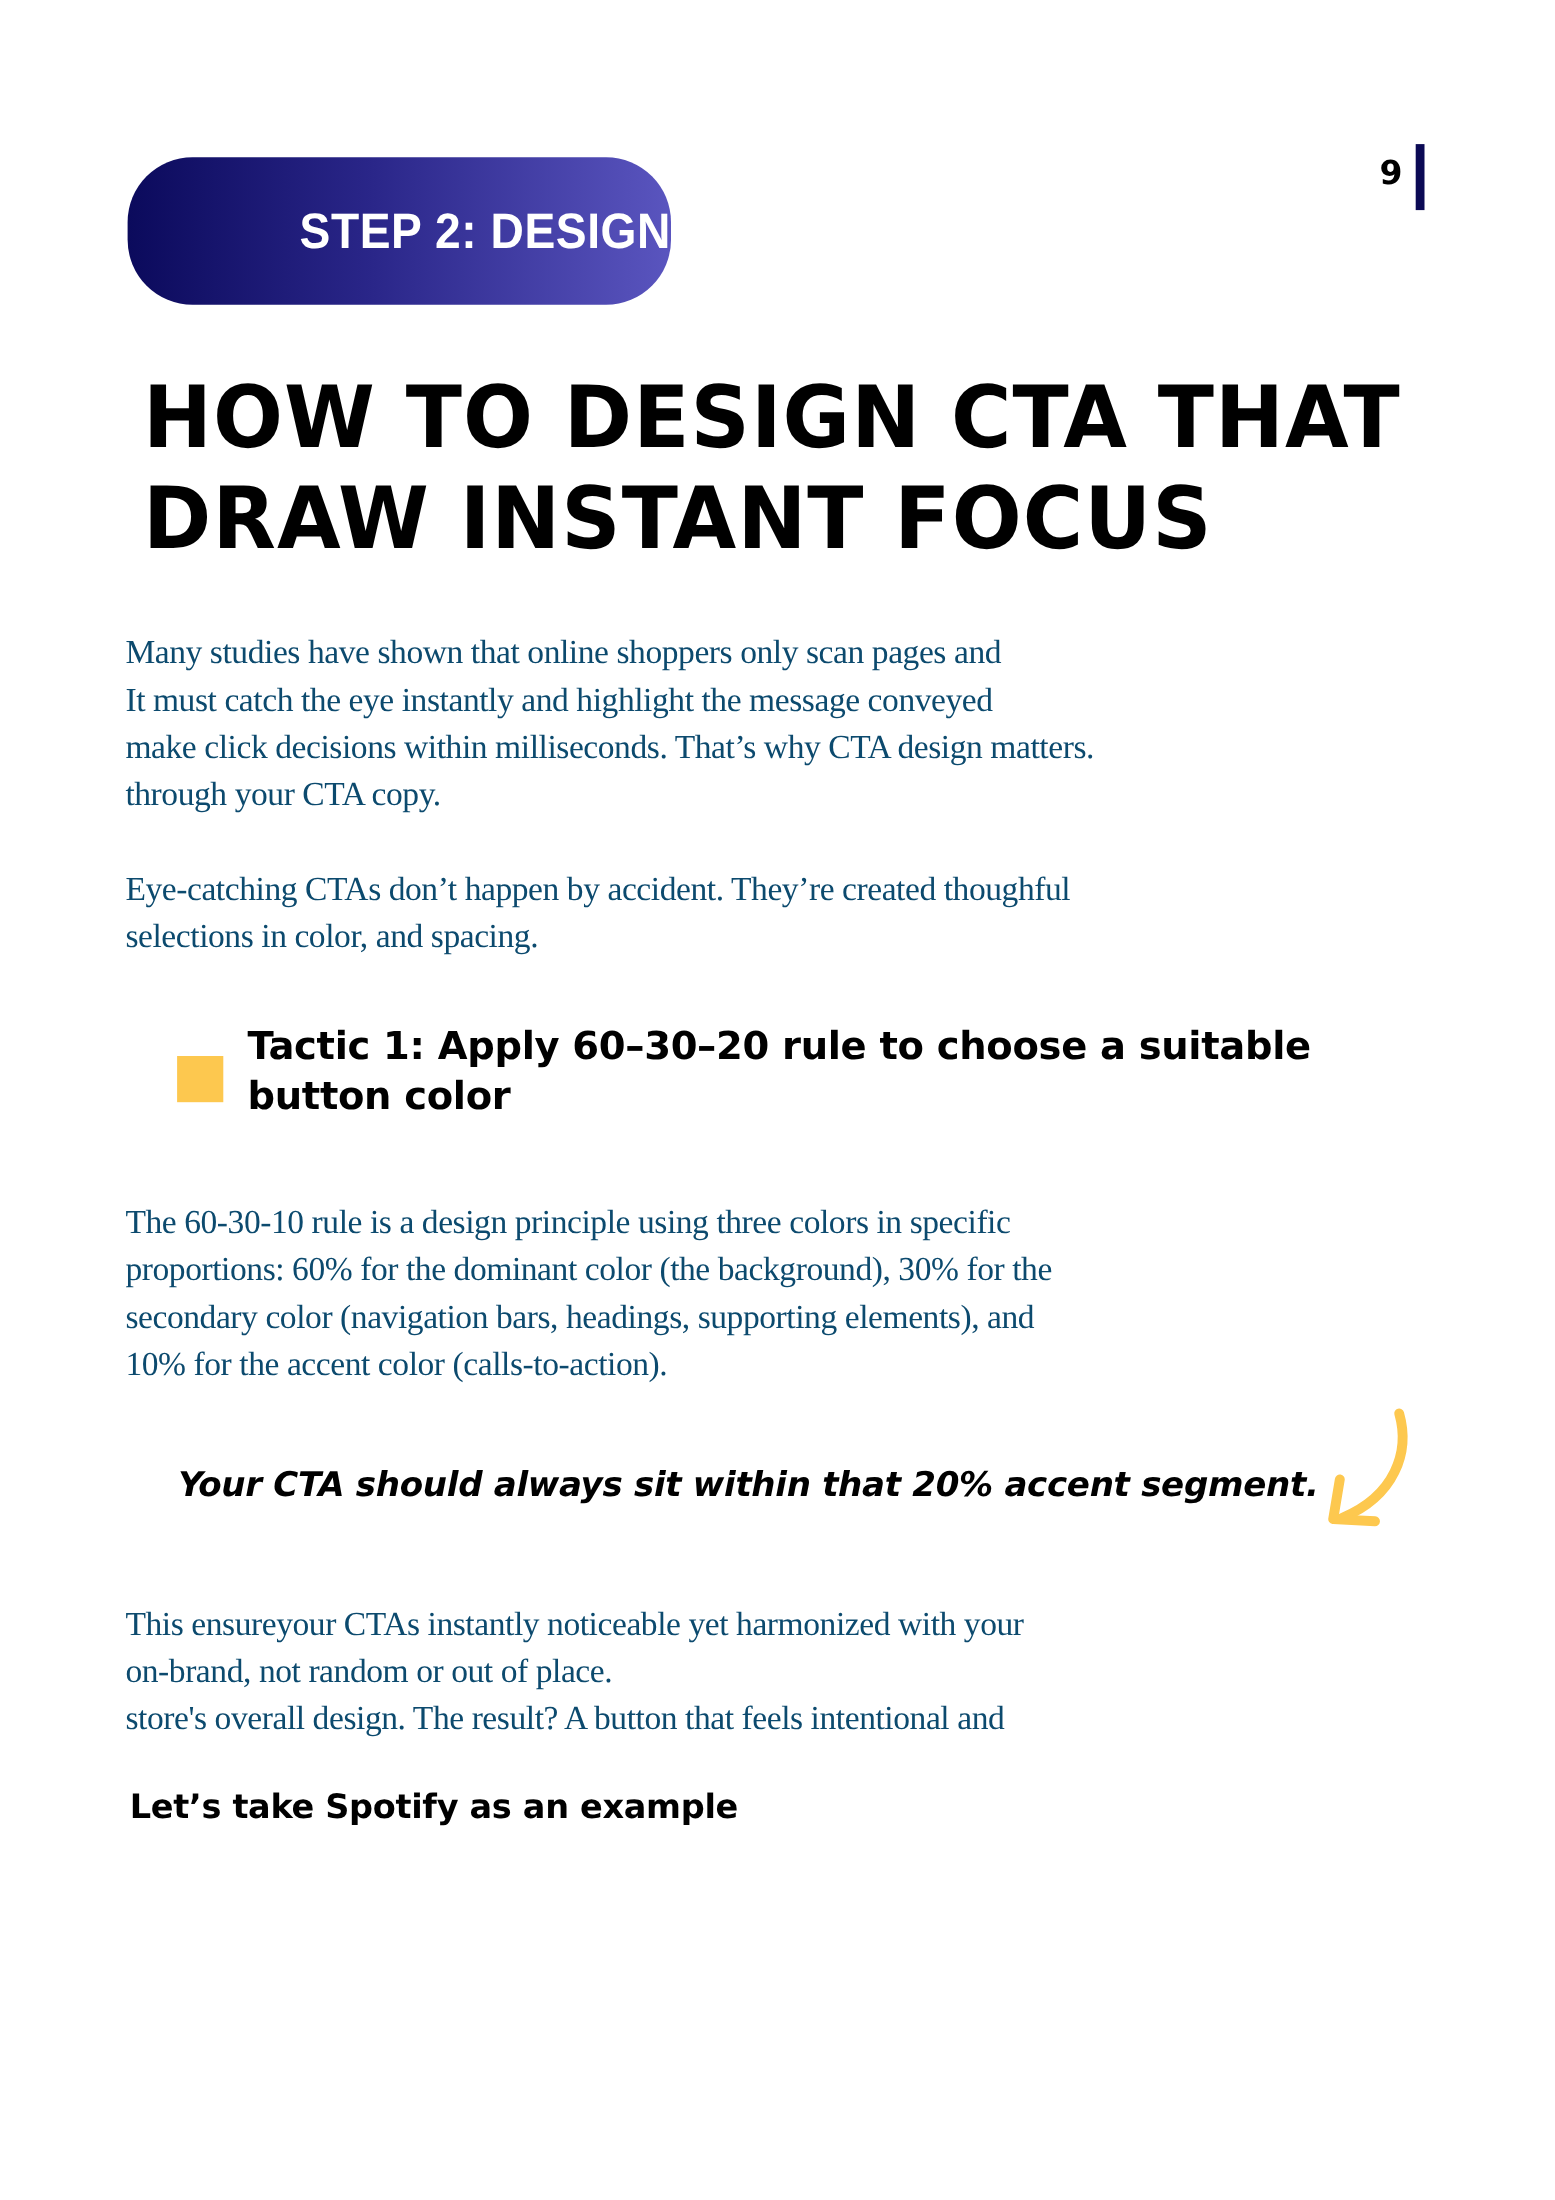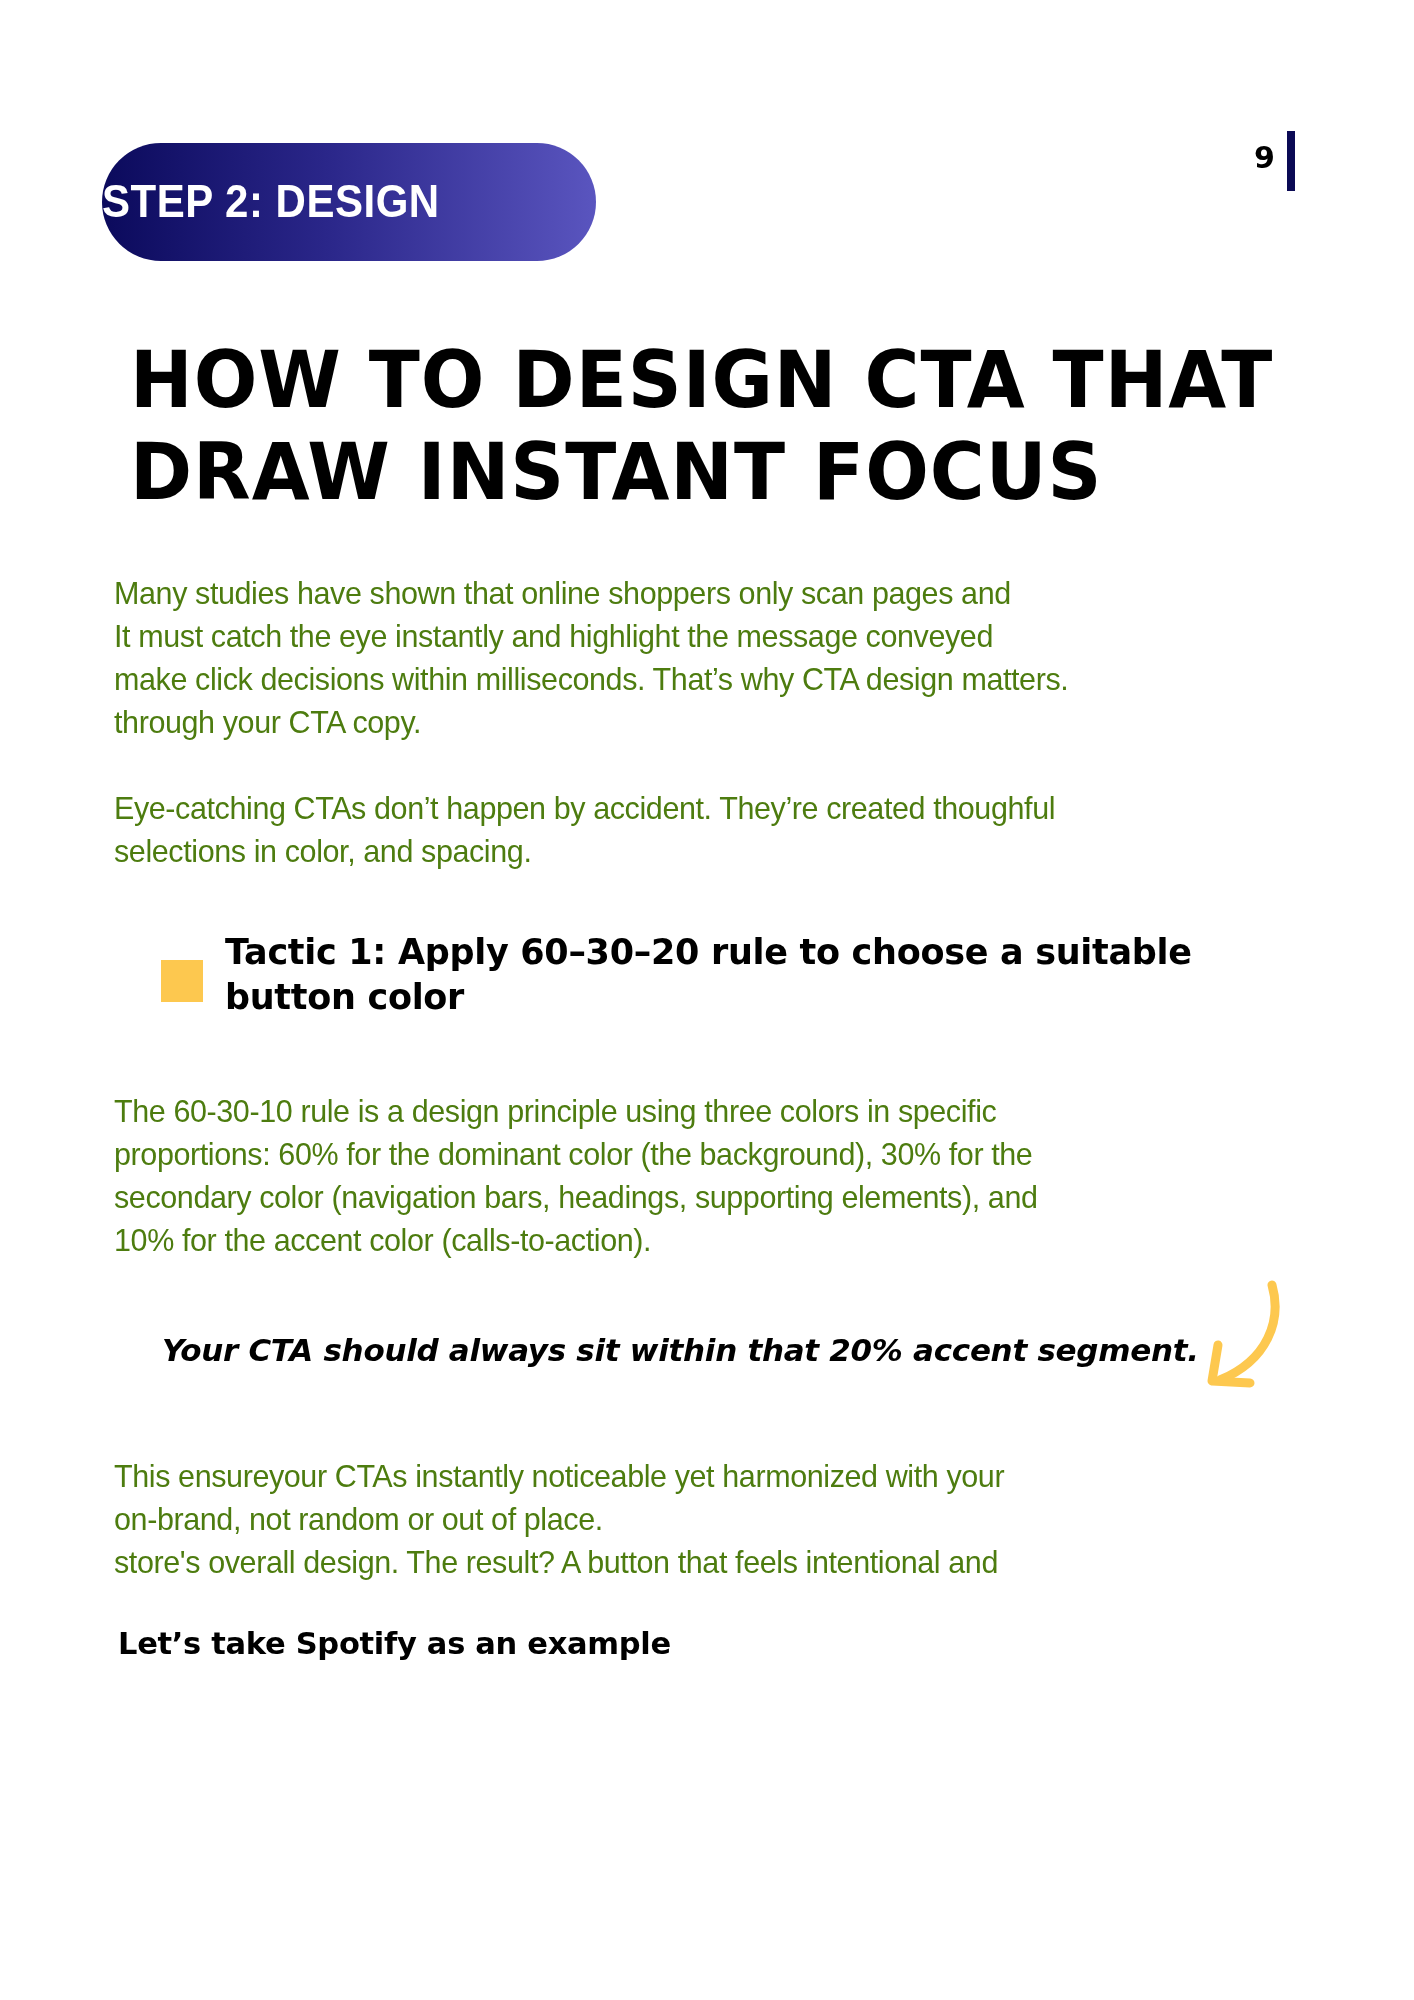--- a/index.html
+++ b/index.html
@@ -1,22 +1,22 @@
 <!DOCTYPE html>
 <html><head>
 <meta charset="utf-8">
 <style>
   html, body { margin: 0; padding: 0; background: #ffffff; }
   body { width: 1414px; height: 2000px; position: relative; overflow: hidden; font-family: "Liberation Sans", sans-serif; color: #000; }
 
   .step-pill {
-    position: absolute; left: 102px; top: 143px; width: 494px; height: 118px;
+    position: absolute; left: 116px; top: 143px; width: 494px; height: 134px;
     border-radius: 59px;
     background: linear-gradient(90deg, #0b0a5c 0%, #2a2689 45%, #5a55bf 100%);
-    display: flex; align-items: center; justify-content: flex-start;
+    display: flex; align-items: center; justify-content: flex-end;
   }
   .step-pill span {
     color: #fff; font-family: "Liberation Sans", sans-serif; font-weight: 700;
     font-size: 42px; letter-spacing: 0.5px; transform: scaleY(1.08); display: inline-block;
   }
 
   .page-number {
     position: absolute; left: 1254px; top: 140px; font-size: 30px; font-weight: 700;
     font-family: "DejaVu Sans", sans-serif;
   }
@@ -26,21 +26,21 @@
 
   .title {
     position: absolute; left: 114px; top: 318px; margin: 16px;
     font-family: "DejaVu Sans", sans-serif; font-weight: 900; font-size: 78px; line-height: 92px;
     letter-spacing: 1px;
   }
   .title .line { display: block; transform: scaleX(0.96); transform-origin: left; white-space: nowrap; }
 
   .para {
     position: absolute; left: 114px; margin: 0; width: 1230px;
-    font-family: Liberation Sans, sans-serif; font-size: 30.5px; line-height: 43px; color: #4d7c0f;
+    font-family: Liberation Serif, serif; font-size: 30.5px; line-height: 43px; color: #0c4a6e;
     letter-spacing: -0.4px;
   }
   .para .line { display: block; white-space: nowrap; }
 
   .tactic {
     position: absolute; left: 114px; top: 930px; display: flex; align-items: flex-start; padding-left: 47px;
   }
   .tactic-square {
     width: 42px; height: 42px; background: #fdc84f; margin-top: 30px; margin-right: 22px; flex: none;
   }

